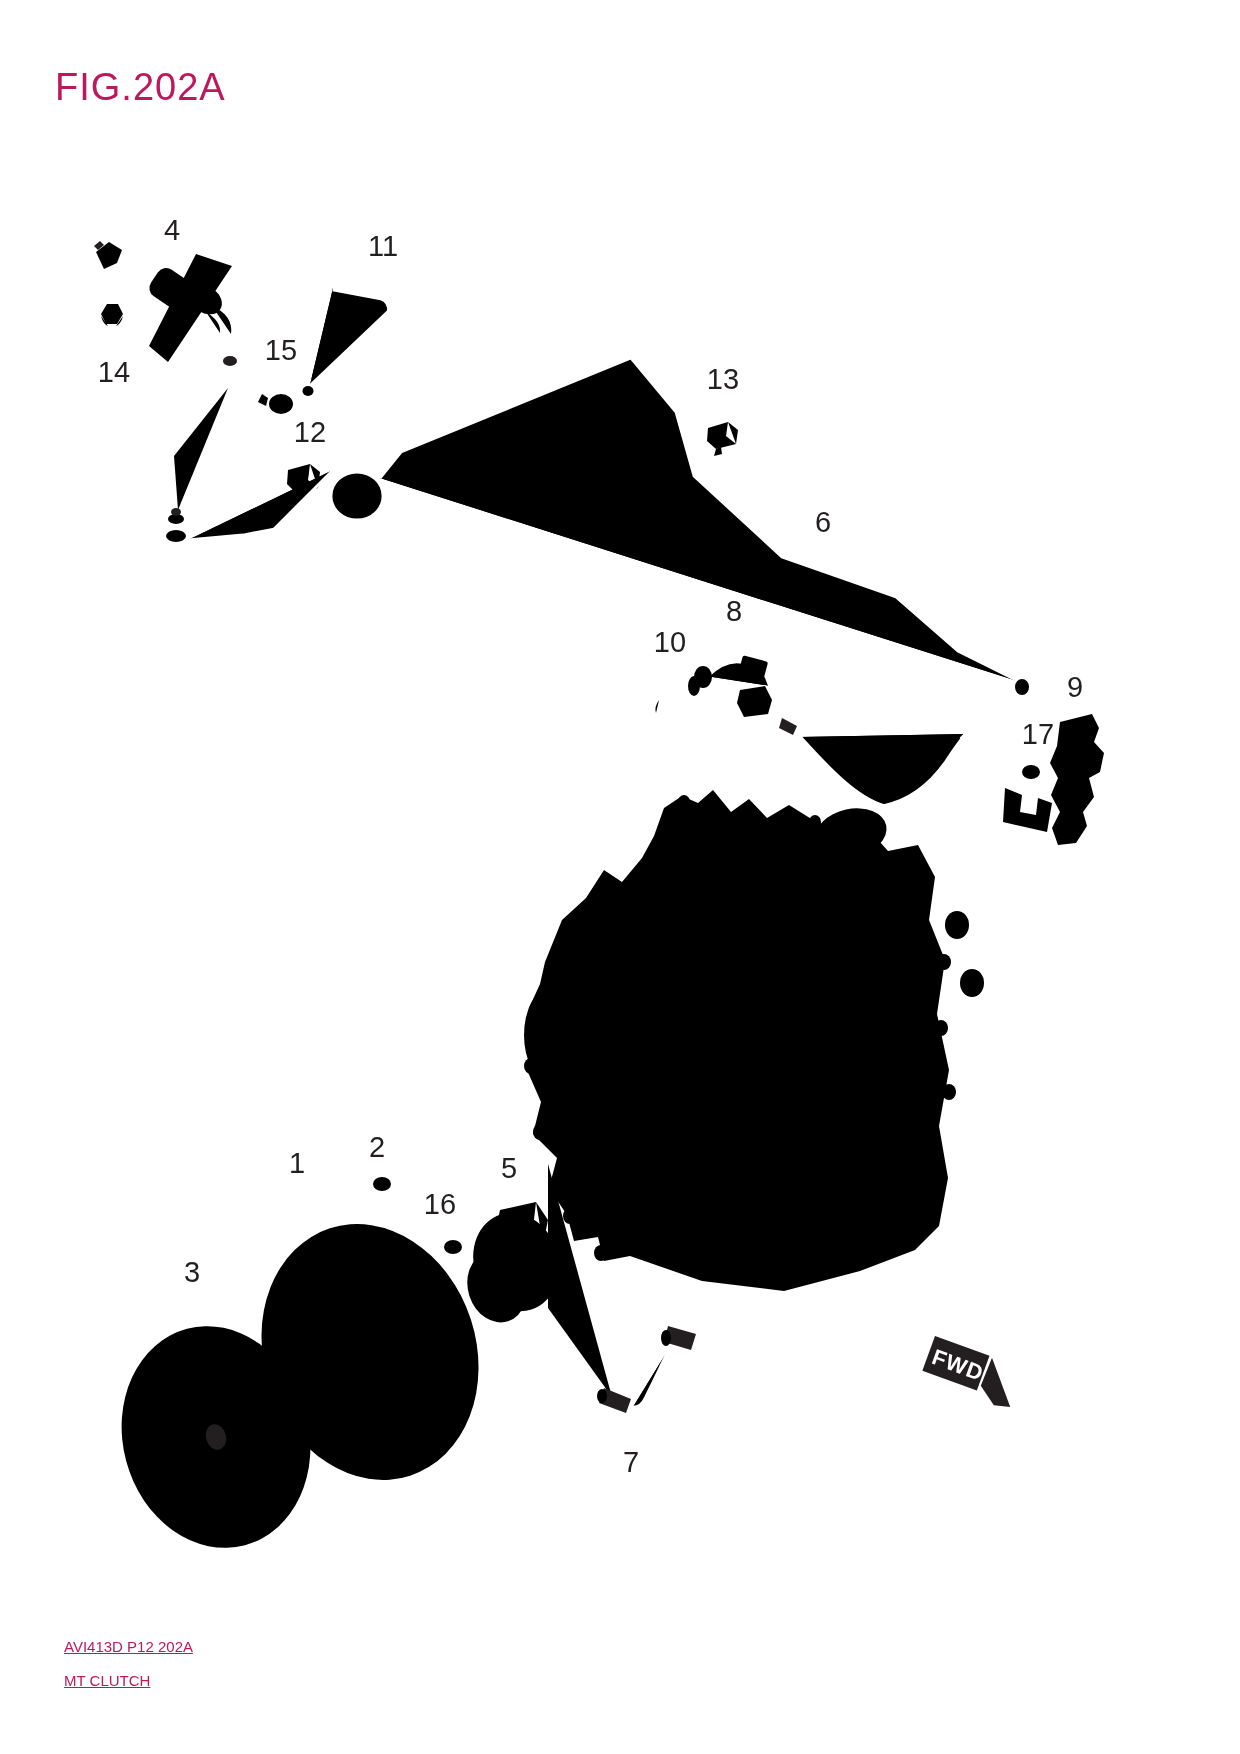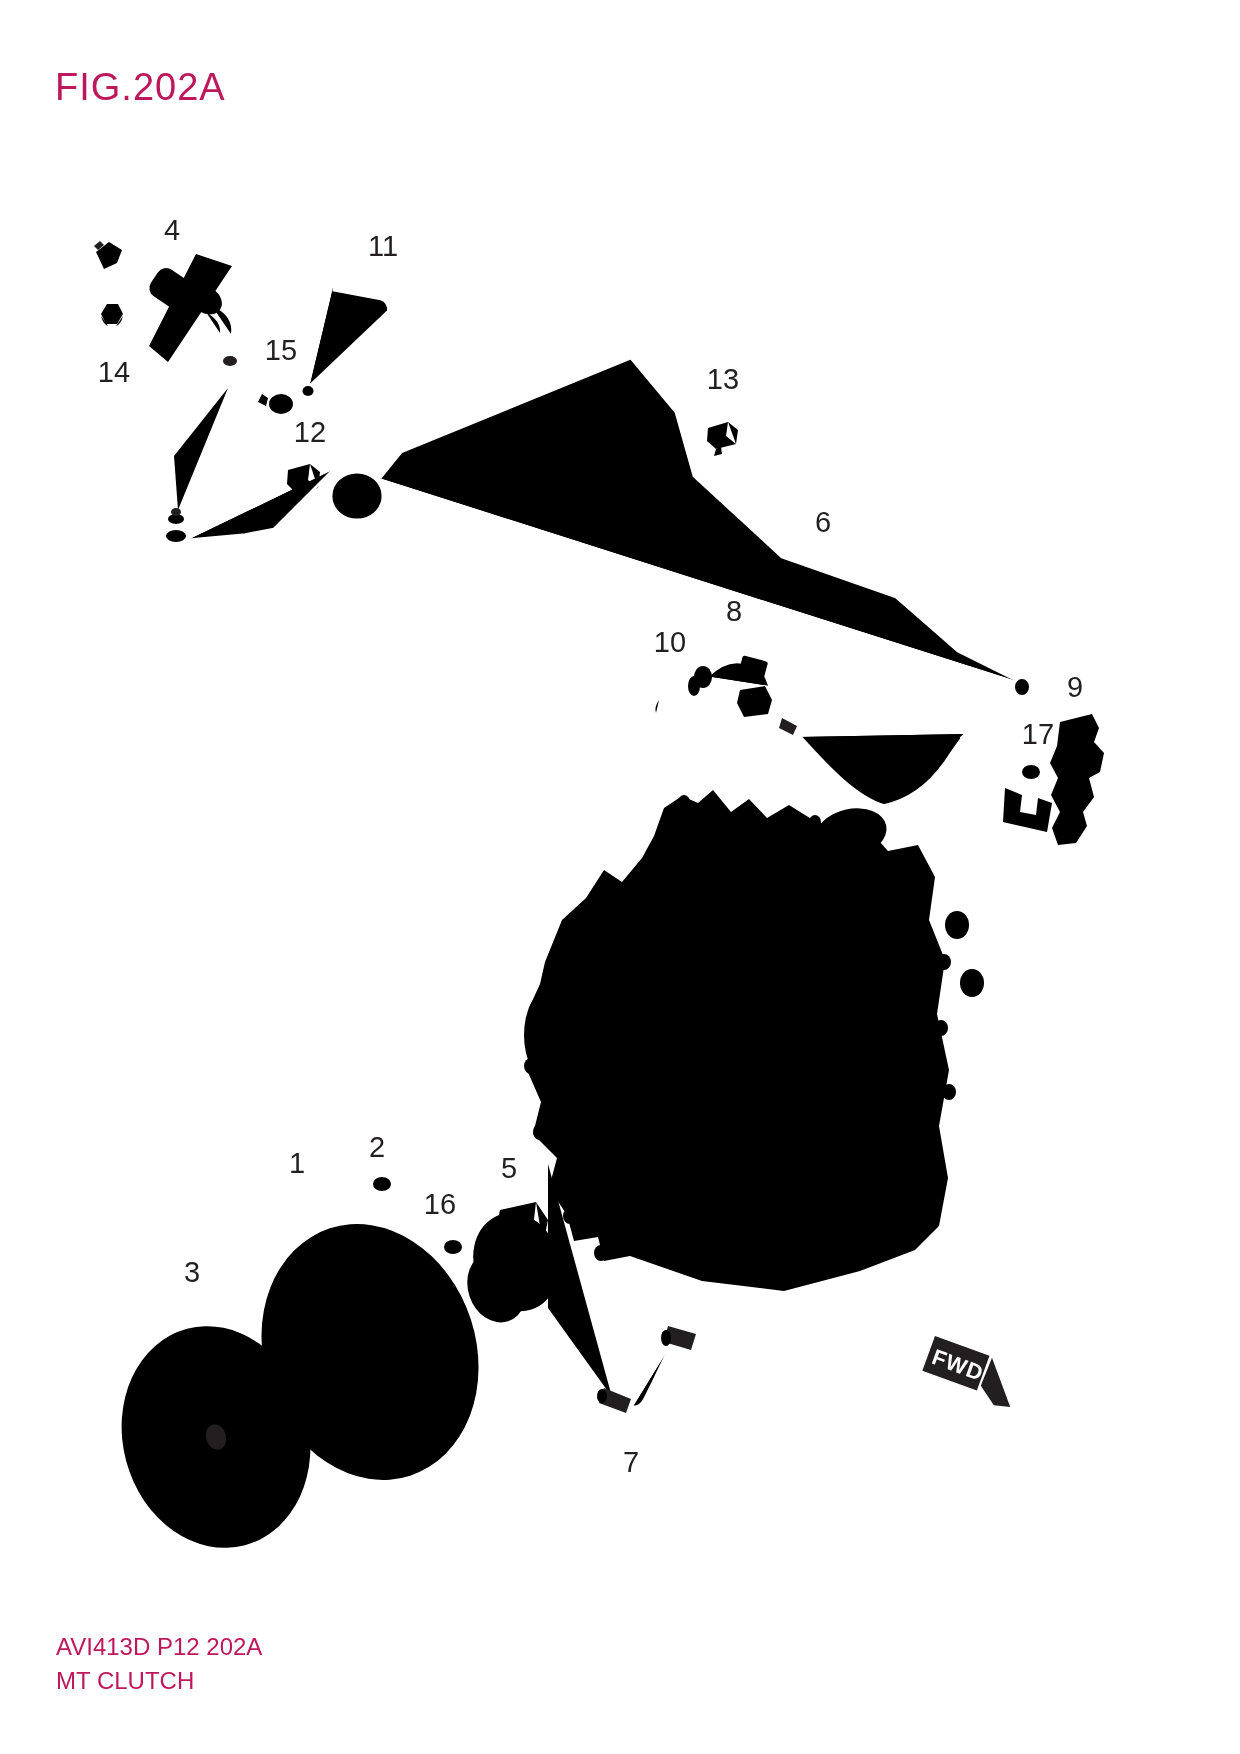--- a/index.html
+++ b/index.html
@@ -1,19 +1,19 @@
 <!DOCTYPE html>
 <html><head>
 <meta charset="utf-8">
 <style>
   html,body{margin:0;padding:0;background:#e8e8e8;}
   .page{position:relative;width:1240px;height:1754px;background:#ffffff;margin:0 auto;
         font-family:"Liberation Sans", sans-serif;color:#be185d;overflow:hidden;padding-left:36px;}
   .title{position:absolute;left:55px;top:66px;font-size:38px;font-weight:500;letter-spacing:1px;}
-  .footer{position:absolute;left:56px;top:1630px;font-size:24px;line-height:34px;font-weight:500;}
+  .footer{position:absolute;left:64px;top:1630px;font-size:15px;line-height:34px;font-weight:500;text-decoration:underline;}
   svg.diagram{position:absolute;left:0;top:0;}
   svg .fine{stroke-width:1.3;}
   svg .thin{stroke-width:1.4;}
   svg .dash{stroke-width:1.4;stroke-dasharray:16 5 2 5;}
   svg .w{stroke:#ffffff;}
   svg .fill{fill:#231f20;stroke:none;}
   svg text{fill:#231f20;stroke:none !important;font-family:"Liberation Sans",sans-serif;}
   svg text.num{font-size:29px;text-anchor:middle;dominant-baseline:central;}
   svg text.fwd{font-size:22px;font-weight:bold;letter-spacing:1px;fill:#ffffff;}
 </style>

